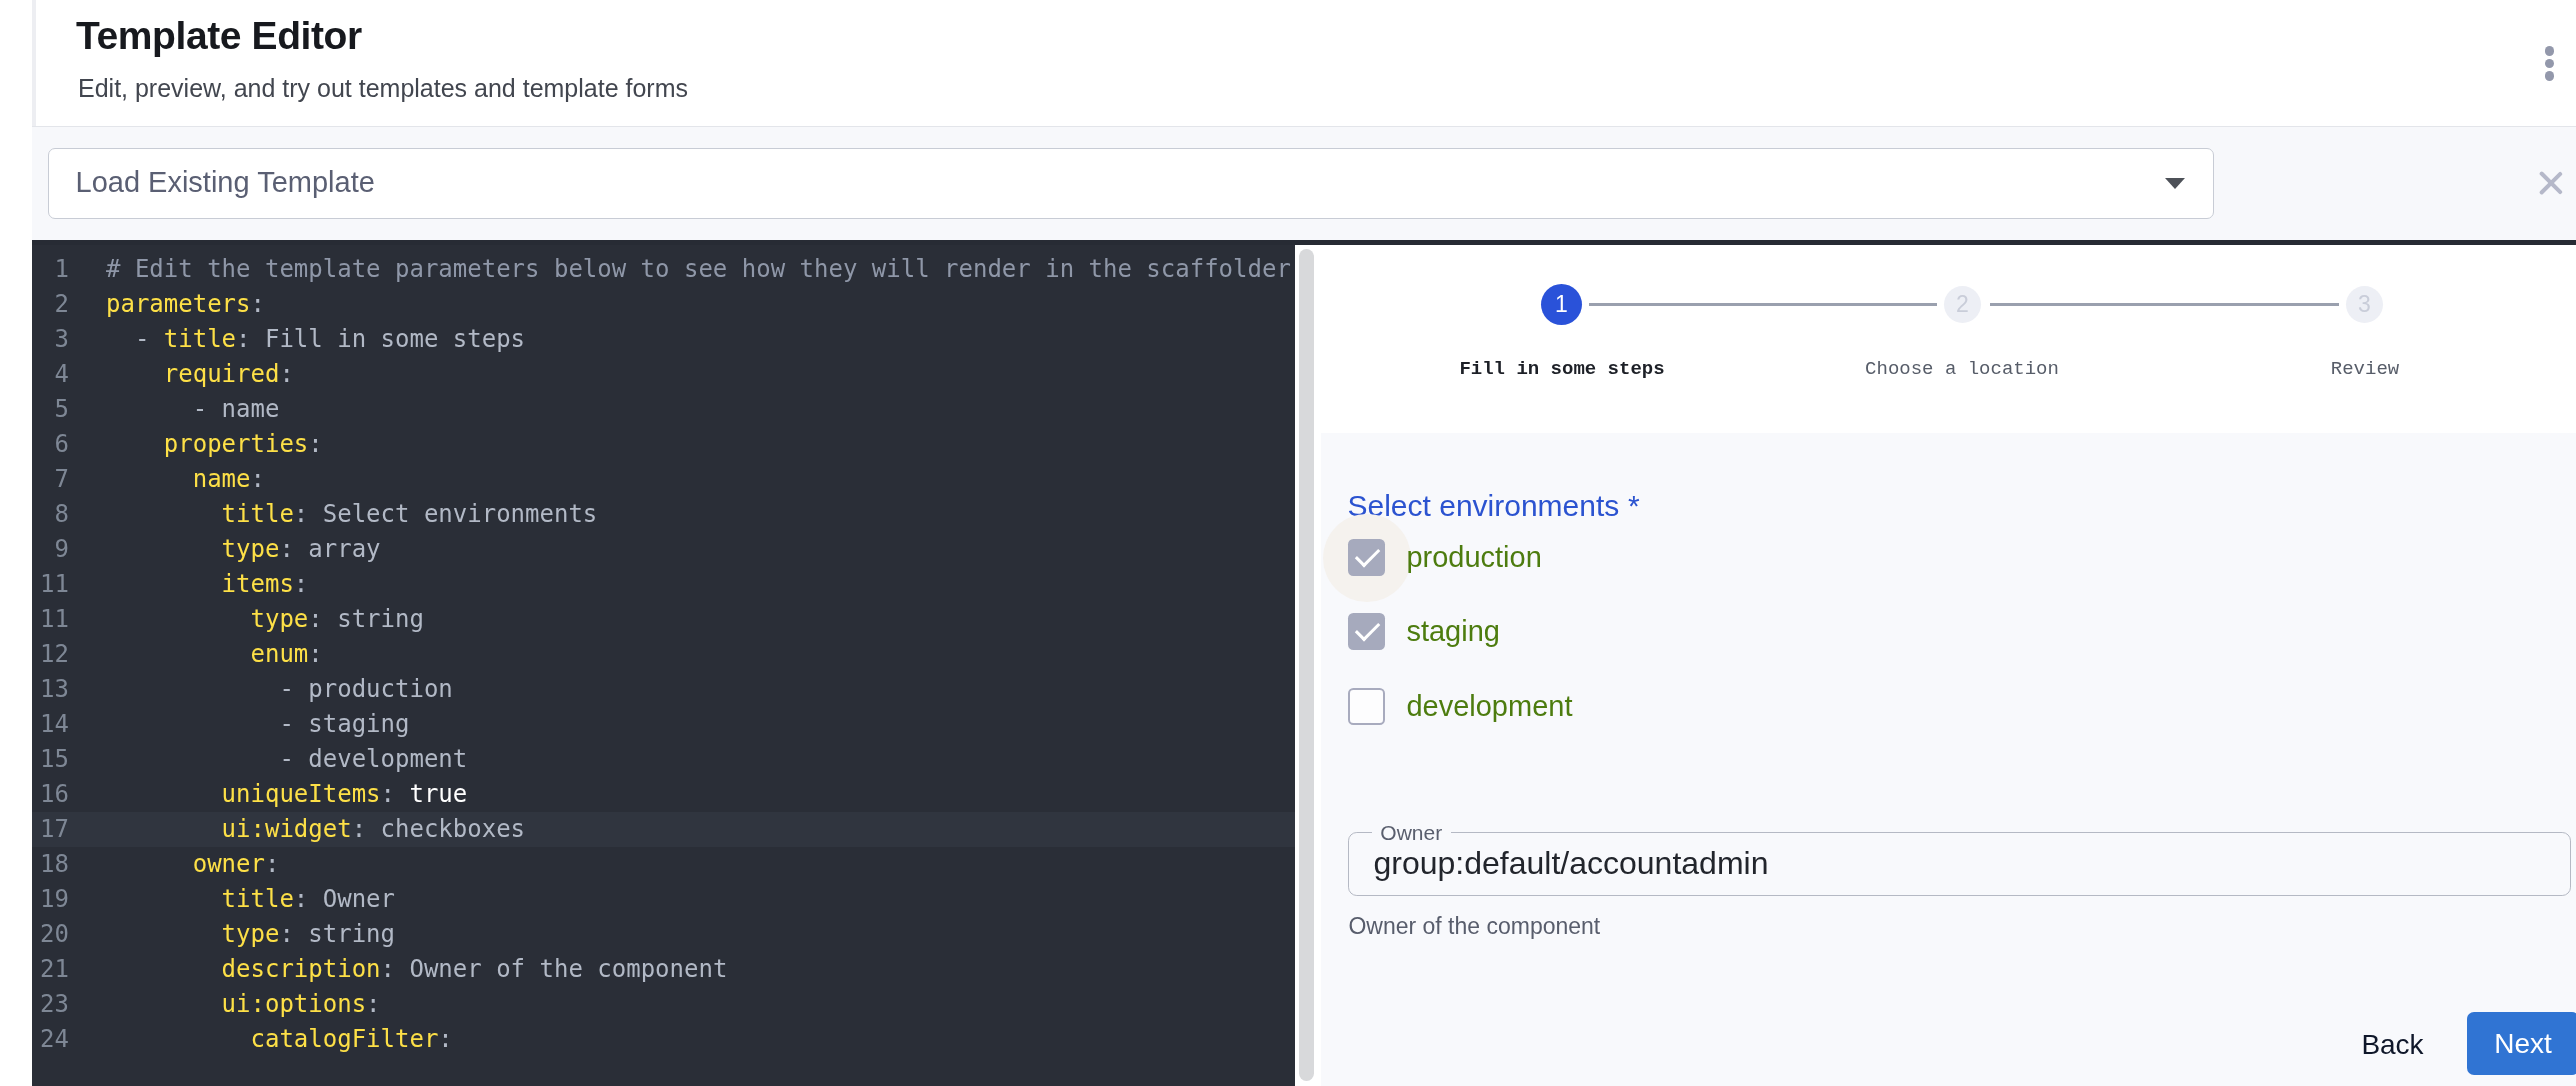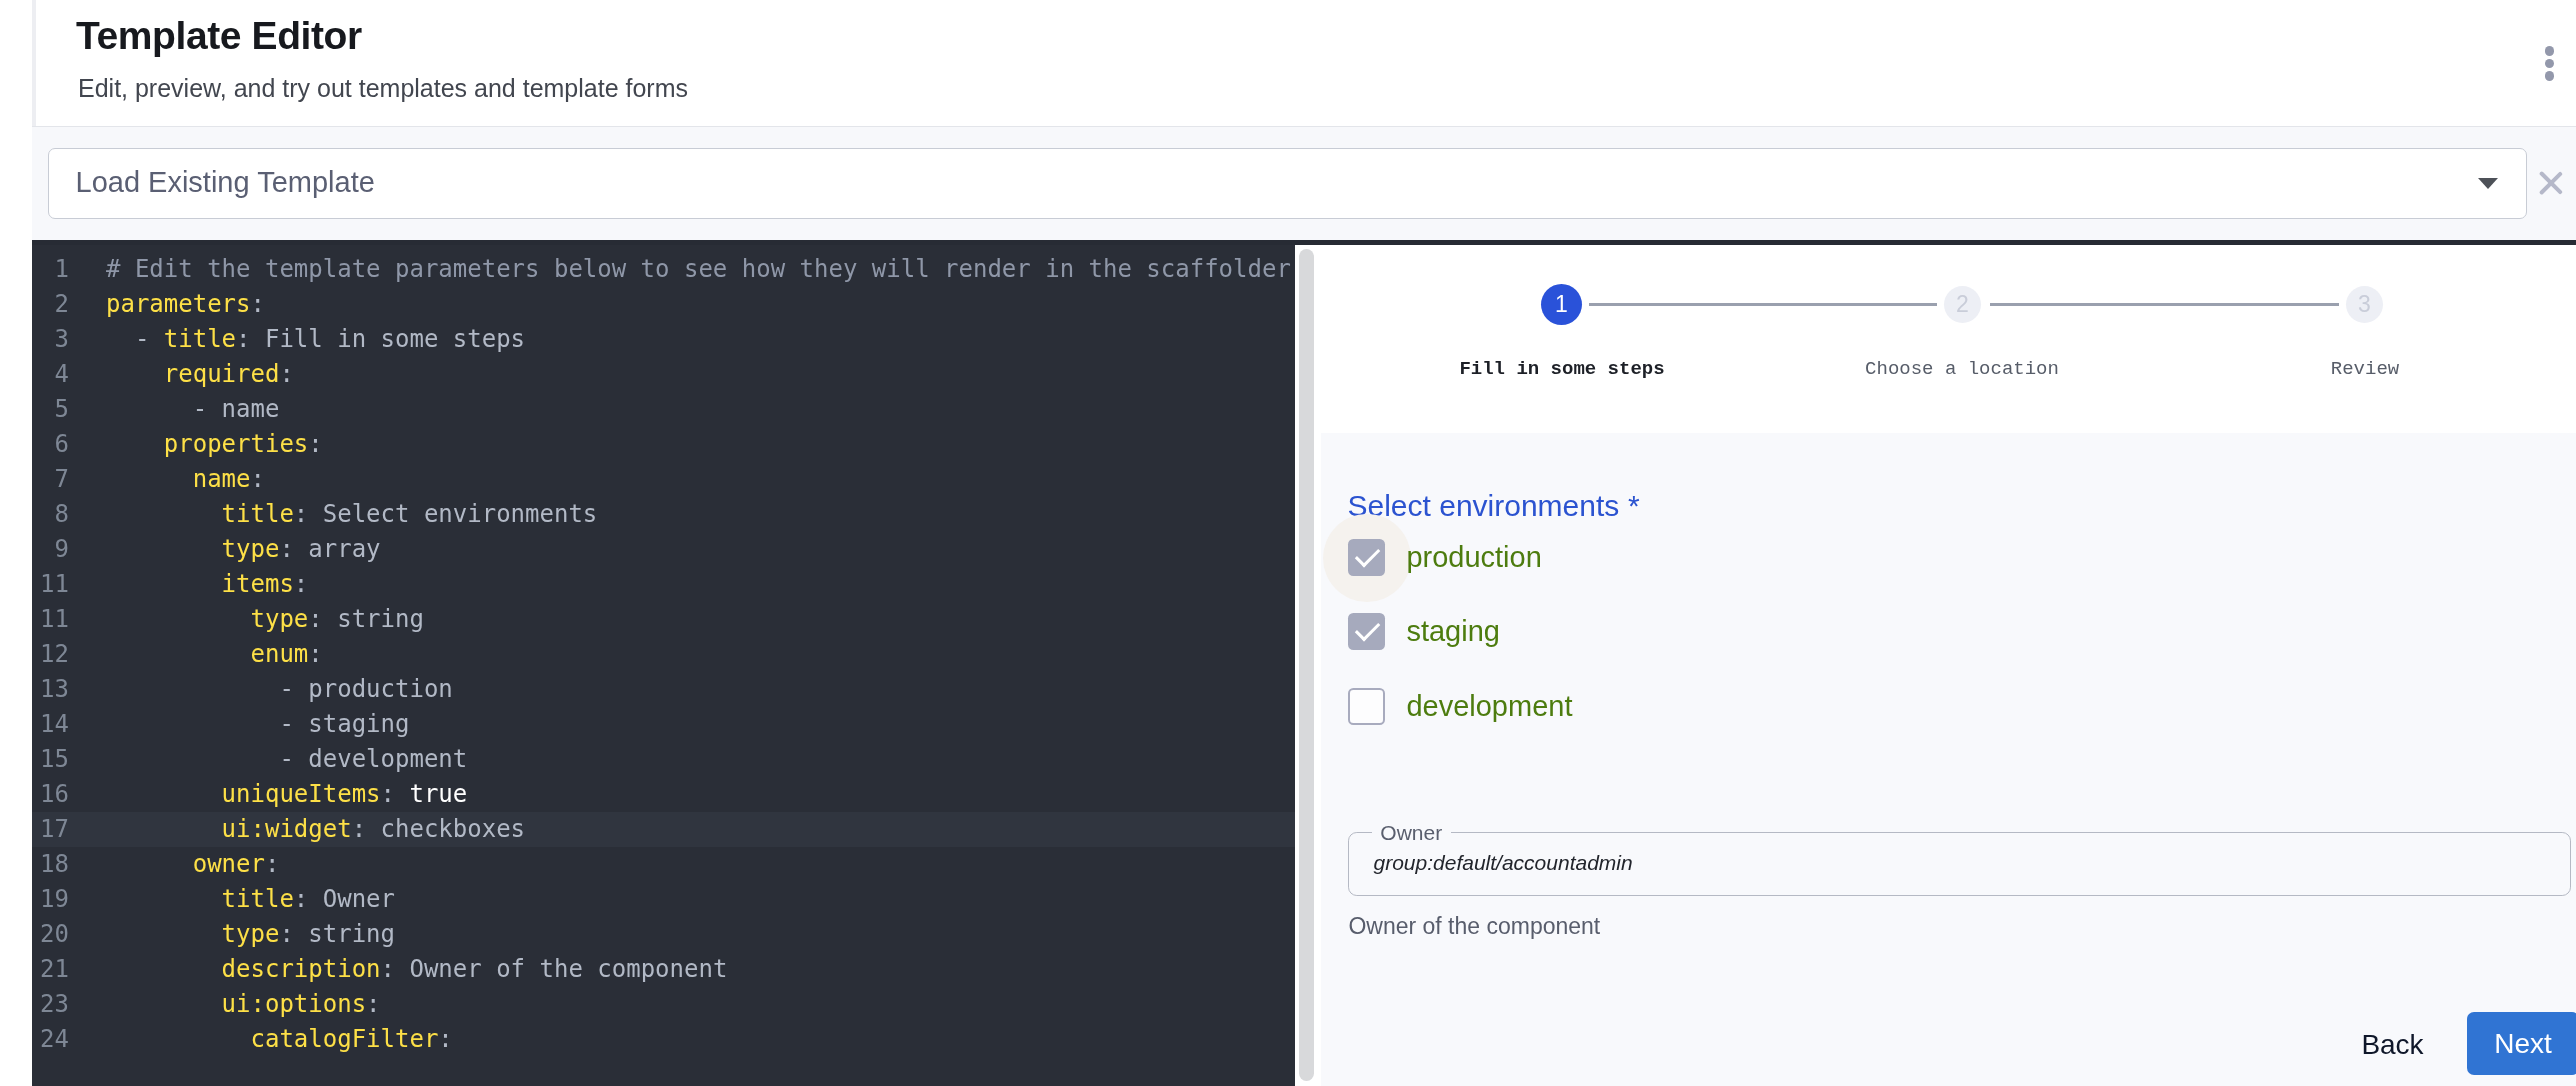--- a/index.html
+++ b/index.html
@@ -15,21 +15,21 @@
                 color:#17191e; letter-spacing:-0.4px; }
   .page-subtitle { position:absolute; left:46px; top:74px; font-size:25px; color:#42464f; }
   .kebab { position:absolute; right:39px; top:44px; width:39px; height:39px; display:flex;
            flex-direction:column; align-items:center; justify-content:center; gap:2.7px; cursor:pointer;
            background:none; border:none; }
   .kebab i { width:9.7px; height:9.7px; border-radius:50%; background:#9398ab; display:block; }
 
   
   .loader-row { position:absolute; left:0; top:127px; width:2576px; height:118px;
                 background:#f7f8fb; border-bottom:5.3px solid #272b34; }
-  .select { position:absolute; left:16px; top:21px; width:2479px; height:71px; background:#fff;
+  .select { position:absolute; left:16px; top:21px; width:2166px; height:71px; background:#fff;
             border:1.8px solid #c8ccd5; border-radius:7px; cursor:pointer; }
   .select .placeholder { position:absolute; left:26.5px; top:0; height:67px; line-height:67px;
                          font-size:29px; color:#5a5f73; }
   .caret { position:absolute; right:28px; top:29px; width:0; height:0;
            border-left:10.6px solid transparent; border-right:10.6px solid transparent;
            border-top:11.5px solid #4d5158; }
   .clear { position:absolute; left:2505px; top:43px; width:26.5px; height:26.5px; cursor:pointer;
            background:none; border:none; }
   .clear::before, .clear::after { content:""; position:absolute; left:12.4px; top:-1.8px; width:3.5px;
            height:30px; background:#b5b8c9; border-radius:1.8px; }
@@ -84,21 +84,21 @@
   .cb-box.checked::after { content:""; position:absolute; left:12.4px; top:4.4px; width:9.7px; height:20.3px;
           border:solid #fff; border-width:0 3.5px 3.5px 0; transform:rotate(45deg); }
   .cb-box.unchecked { background:#fdfdfe; border:2.7px solid #a8abbe; }
   .cb-label { margin-left:21px; font-size:29px; color:#4d7c0f; }
 
   .owner-box { position:absolute; left:26.5px; top:399px; width:1223px; height:64px;
                border:1.8px solid #b5b9c4; border-radius:8.8px; background:transparent; cursor:text; }
   .owner-label { position:absolute; left:23px; top:-13.3px; padding:0 8.8px; font-size:21px;
                  color:#5a5f6e; background:#f8f9fc; line-height:25px; }
   .owner-value { position:absolute; left:25px; top:0; height:60px; line-height:60px;
-                 font-size:21px; color:#22252c;font-style:italic; }
+                 font-size:32px; color:#22252c; }
   .helper { position:absolute; left:27.4px; top:480px; font-size:23px; color:#585d6c; }
 
   .btn { border:none; background:none; font-family:"Liberation Sans", sans-serif; cursor:pointer; }
   .btn-back { position:absolute; left:1014px; top:583px; width:115px; height:58px; font-size:28px;
               color:#0f172a; text-align:center; }
   .btn-next { position:absolute; left:1146px; top:579px; width:112px; height:63px; font-size:28px;
               color:#fff; background:#3074d3; border-radius:7px; text-align:center; }
 </style>
 </head>
 <body>

